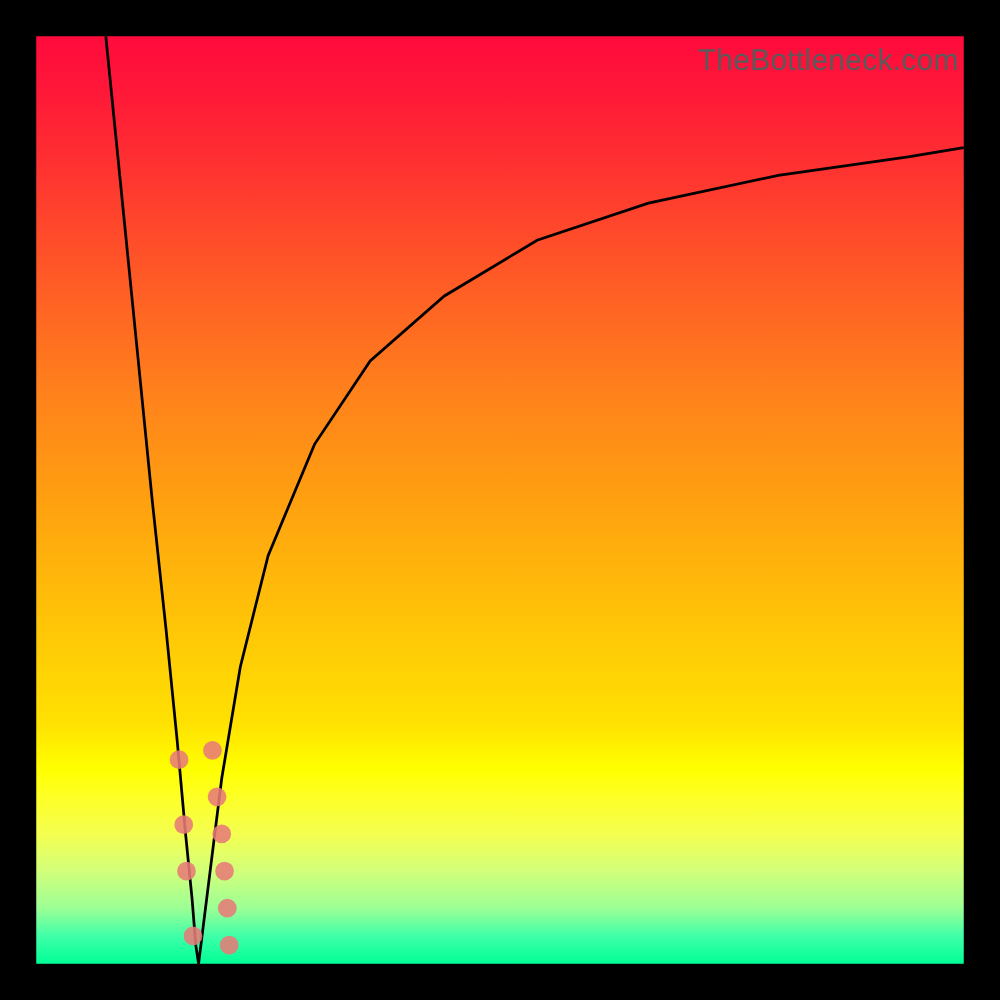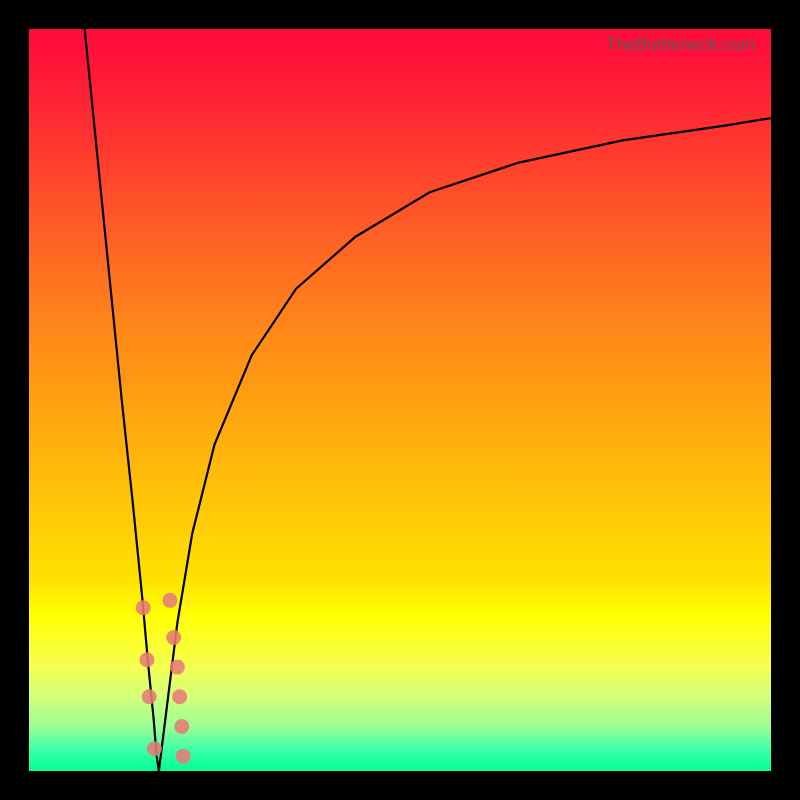--- a/index.html
+++ b/index.html
@@ -37,23 +37,23 @@
       #f4ff50 86%,
       #d2ff7a 90%,
       #9cff95 94%,
       #40ffa8 97%,
       #00ff96 100%
     );
   }
   .watermark {
     position: absolute;
     top: 6px;
-    right: 16px;
+    right: 4px;
     color: #5a5a5a;
-    font-size: 17px;
+    font-size: 24px;
     font-weight: 500;
     letter-spacing: 0.2px;
     user-select: none;
   }
   svg.curve {
     position: absolute;
     left: 0;
     top: 0;
     width: 742px;
     height: 742px;

